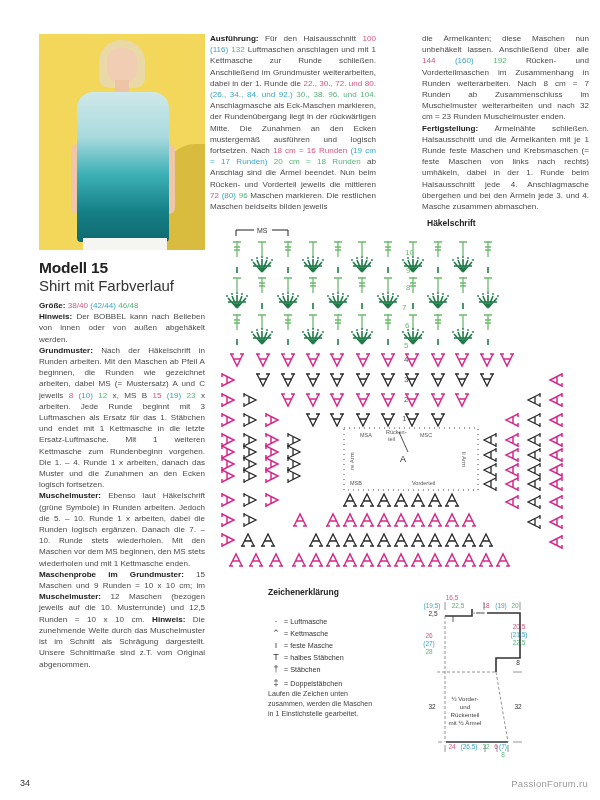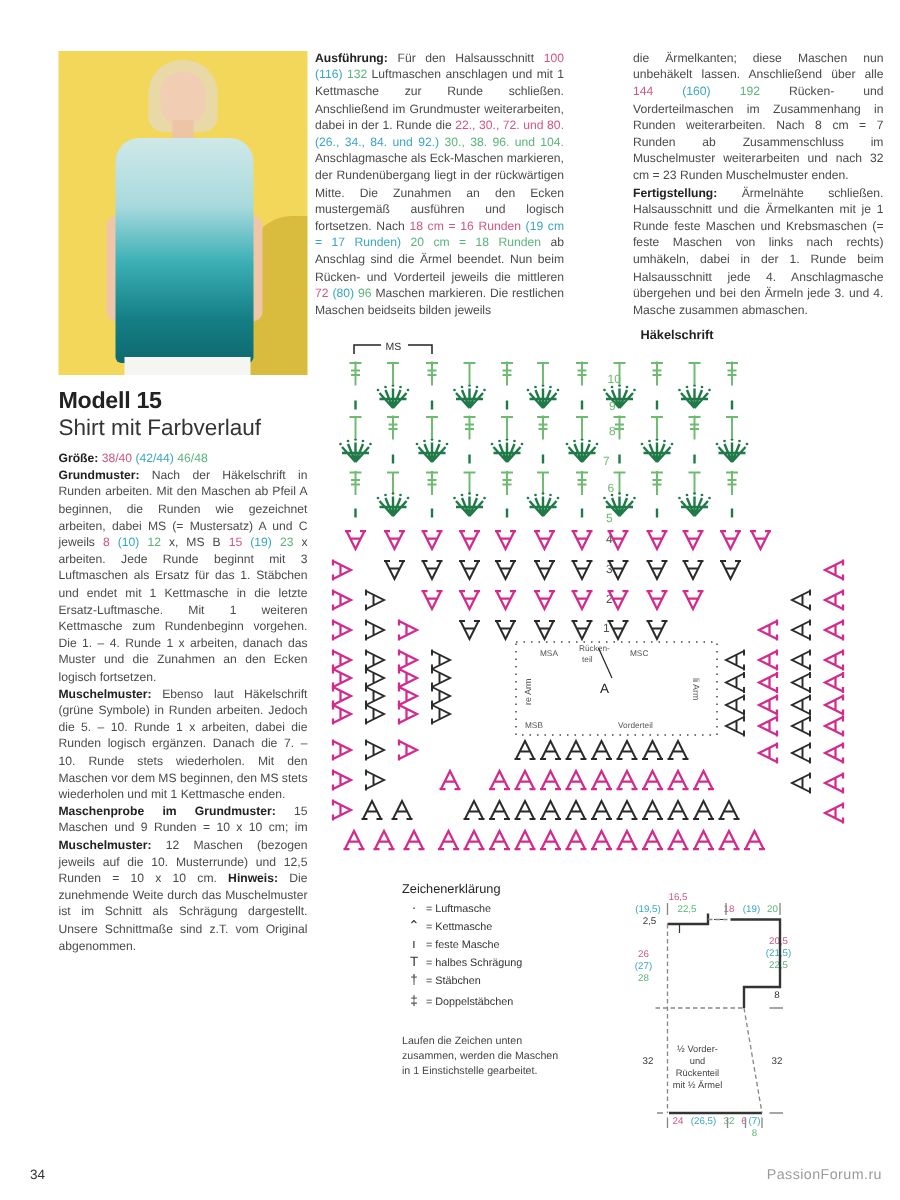--- a/index.html
+++ b/index.html
@@ -29,21 +29,21 @@
   .left-col { left: 39px; top: 300px; width: 166px; }
   .mid-col { left: 210px; top: 33px; width: 166px; }
   .right-col { left: 399px; top: 33px; width: 167px; margin-left: 23px; }
 
   .section-h { position: absolute; font-size: 8.5px; font-weight: bold; color: #222; padding-left: 28px; }
 
   .chart { position: absolute; left: 212px; top: 214px; width: 380px; height: 370px; }
   .legend { position: absolute; left: 268px; top: 587px; width: 130px; }
   .legend .row { display: flex; align-items: center; height: 12px; font-size: 7.2px; color: #333; }
   .legend .sym { width: 16px; text-align: center; font-size: 9px; color: #333; }
-  .legend-h { font-size: 8.5px; font-weight: normal; color: #222; margin-bottom: 2px; }
+  .legend-h { font-size: 8.5px; font-weight: bold; color: #222; margin-bottom: 18px; }
   .note { position: absolute; left: 268px; top: 689px; width: 110px; font-size: 7.1px; line-height: 10px; color: #444; }
 
   .schnitt { position: absolute; left: 400px; top: 585px; width: 150px; height: 180px; }
 
   .page-num { position: absolute; left: 20px; top: 778px; font-size: 9px; color: #333; }
   .watermark { position: absolute; right: 12px; top: 778px; font-size: 9.5px; color: #9a9a9a; letter-spacing: 0.3px; }
 </style>
 </head>
 <body>
 
@@ -60,20 +60,24 @@
 
 <div class="title">Modell 15</div>
 <div class="subtitle">Shirt mit Farbverlauf</div>
 
 <div class="col left-col">
   <p>
     <b>Größe:</b>
     <span class="c1">38/40</span>
     <span class="c2">(42/44)</span>
     <span class="c3">46/48</span>
+  </p>
+  <p>
+    <b>Hinweis:</b>
+    <span>Der BOBBEL kann nach Belieben von innen oder von außen abgehäkelt werden.</span>
   </p>
   <p>
     <b>Grundmuster:</b>
     <span>Nach der Häkelschrift in Runden arbeiten. Mit den Maschen ab Pfeil A beginnen, die Runden wie gezeichnet arbeiten, dabei MS (= Mustersatz) A und C jeweils</span>
     <span class="c1">8</span>
     <span class="c2">(10)</span>
     <span class="c3">12</span>
     <span>x, MS B</span>
     <span class="c1">15</span>
     <span class="c2">(19)</span>
@@ -443,21 +447,21 @@
   <div class="row">
     <span class="sym">⌃</span>
     <span>= Kettmasche</span>
   </div>
   <div class="row">
     <span class="sym">ı</span>
     <span>= feste Masche</span>
   </div>
   <div class="row">
     <span class="sym">T</span>
-    <span>= halbes Schrägung</span>
+    <span>= halbes Stäbchen</span>
   </div>
   <div class="row">
     <span class="sym">†</span>
     <span>= Stäbchen</span>
   </div>
   <div class="row" style="height:16px;">
     <span class="sym">‡</span>
     <span>= Doppelstäbchen</span>
   </div>
 </div>

